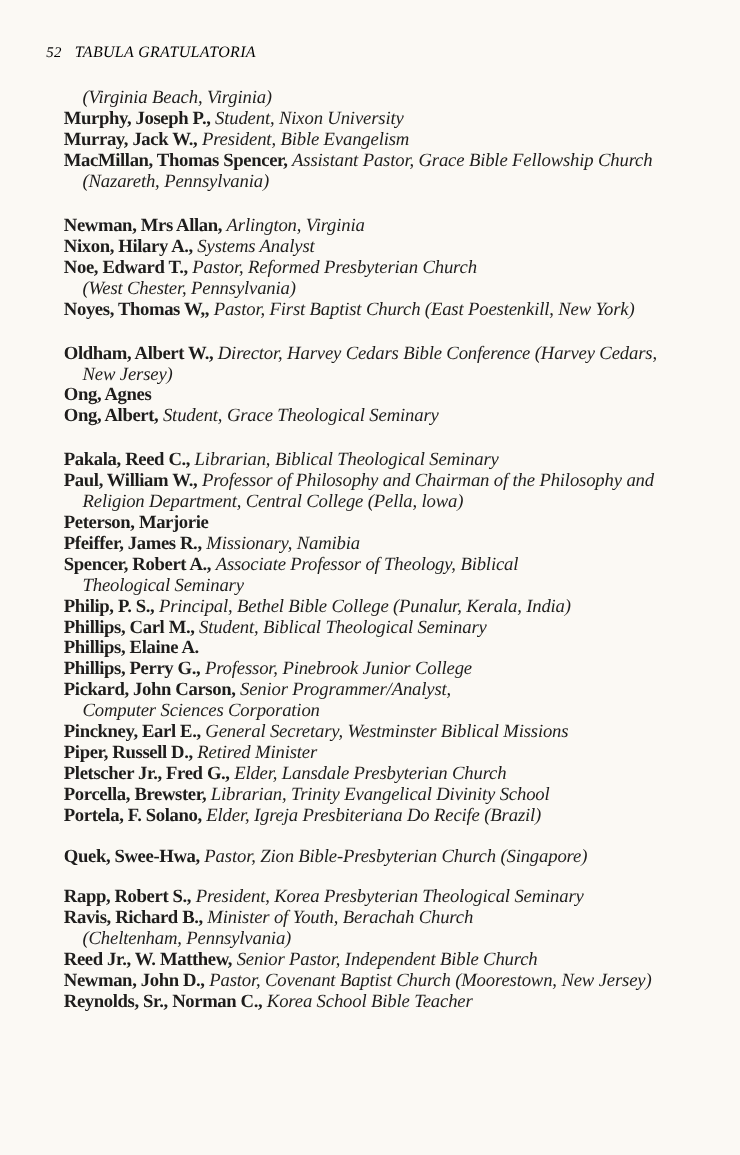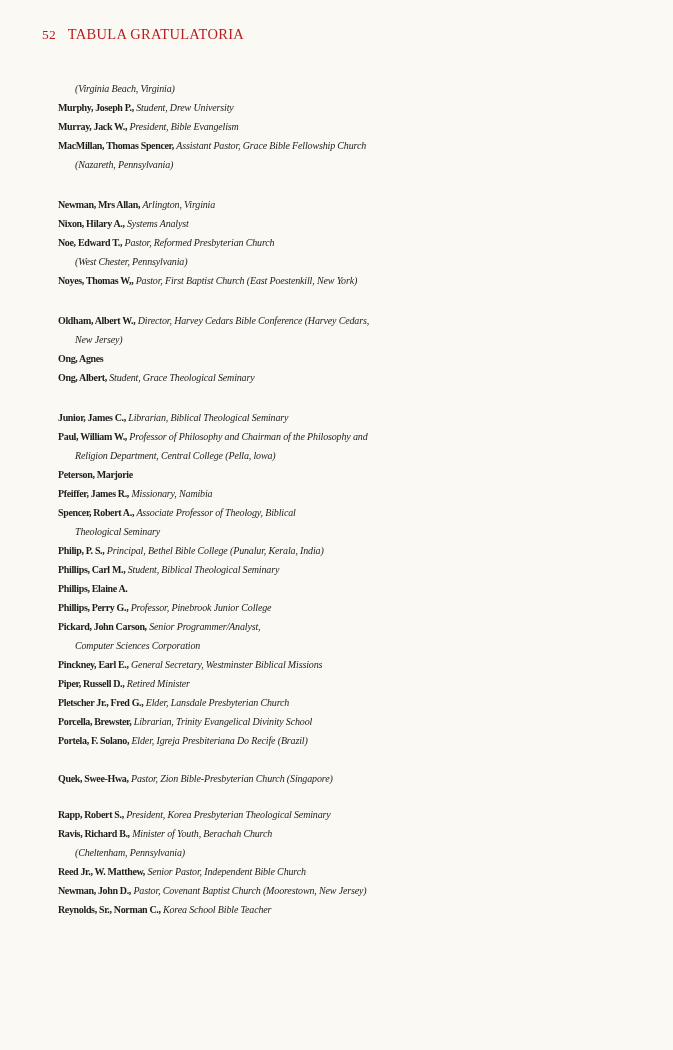--- a/index.html
+++ b/index.html
@@ -18,38 +18,39 @@
     .page {
       position: absolute;
       left: 0;
       top: 0;
       width: 673px;
       height: 1050px;
     }
     .running-head {
       position: absolute;
       left: 42px;
-      top: 26px;
+      top: 40px;
       font-size: 14.5px;
       letter-spacing: 0.3px;
-      color: #b91c1c;
+      color: #000000;
       white-space: nowrap;
+      font-style: italic;
     }
     .running-head .folio {
       margin-right: 8px;
       font-size: 13.5px;
     }
     .content {
       position: absolute;
       left: 58px;
       top: 79px;
       width: 580px;
     }
     .entry {
-      font-size: 10px;
+      font-size: 17px;
       line-height: 19px;
       margin: 0;
       padding-left: 17px;
       text-indent: -17px;
       white-space: nowrap;
       letter-spacing: -0.15px;
     }
     .entry .name {
       font-weight: bold;
       letter-spacing: -0.35px;
@@ -80,40 +81,40 @@
     <span class="folio">52</span>
     <span>TABULA GRATULATORIA</span>
   </div>
 
   <div class="content">
     <p class="entry">
       <span class="cont">(Virginia Beach, Virginia)</span>
     </p>
     <div id="groups">
         <div>
-          <p class="entry"><span class="name">Murphy, Joseph P.,</span> <span class="desc">Student, Drew University</span></p>
+          <p class="entry"><span class="name">Murphy, Joseph P.,</span> <span class="desc">Student, Nixon University</span></p>
           <p class="entry"><span class="name">Murray, Jack W.,</span> <span class="desc">President, Bible Evangelism</span></p>
           <p class="entry"><span class="name">MacMillan, Thomas Spencer,</span> <span class="desc">Assistant Pastor, Grace Bible Fellowship Church</span><span class="cont">(Nazareth, Pennsylvania)</span></p>
         </div>
         <div class="gap-lg"></div>
         <div>
           <p class="entry"><span class="name">Newman, Mrs Allan,</span> <span class="desc">Arlington, Virginia</span></p>
           <p class="entry"><span class="name">Nixon, Hilary A.,</span> <span class="desc">Systems Analyst</span></p>
           <p class="entry"><span class="name">Noe, Edward T.,</span> <span class="desc">Pastor, Reformed Presbyterian Church</span><span class="cont">(West Chester, Pennsylvania)</span></p>
           <p class="entry"><span class="name">Noyes, Thomas W,,</span> <span class="desc">Pastor, First Baptist Church (East Poestenkill, New York)</span></p>
         </div>
         <div class="gap-lg"></div>
         <div>
           <p class="entry"><span class="name">Oldham, Albert W.,</span> <span class="desc">Director, Harvey Cedars Bible Conference (Harvey Cedars,</span><span class="cont">New Jersey)</span></p>
           <p class="entry"><span class="name">Ong, Agnes</span></p>
           <p class="entry"><span class="name">Ong, Albert,</span> <span class="desc">Student, Grace Theological Seminary</span></p>
         </div>
         <div class="gap-lg"></div>
         <div>
-          <p class="entry"><span class="name">Junior, James C.,</span> <span class="desc">Librarian, Biblical Theological Seminary</span></p>
+          <p class="entry"><span class="name">Pakala, Reed C.,</span> <span class="desc">Librarian, Biblical Theological Seminary</span></p>
           <p class="entry"><span class="name">Paul, William W.,</span> <span class="desc">Professor of Philosophy and Chairman of the Philosophy and</span><span class="cont">Religion Department, Central College (Pella, lowa)</span></p>
           <p class="entry"><span class="name">Peterson, Marjorie</span></p>
           <p class="entry"><span class="name">Pfeiffer, James R.,</span> <span class="desc">Missionary, Namibia</span></p>
           <p class="entry"><span class="name">Spencer, Robert A.,</span> <span class="desc">Associate Professor of Theology, Biblical</span><span class="cont">Theological Seminary</span></p>
           <p class="entry"><span class="name">Philip, P. S.,</span> <span class="desc">Principal, Bethel Bible College (Punalur, Kerala, India)</span></p>
           <p class="entry"><span class="name">Phillips, Carl M.,</span> <span class="desc">Student, Biblical Theological Seminary</span></p>
           <p class="entry"><span class="name">Phillips, Elaine A.</span></p>
           <p class="entry"><span class="name">Phillips, Perry G.,</span> <span class="desc">Professor, Pinebrook Junior College</span></p>
           <p class="entry"><span class="name">Pickard, John Carson,</span> <span class="desc">Senior Programmer/Analyst,</span><span class="cont">Computer Sciences Corporation</span></p>
           <p class="entry"><span class="name">Pinckney, Earl E.,</span> <span class="desc">General Secretary, Westminster Biblical Missions</span></p>

